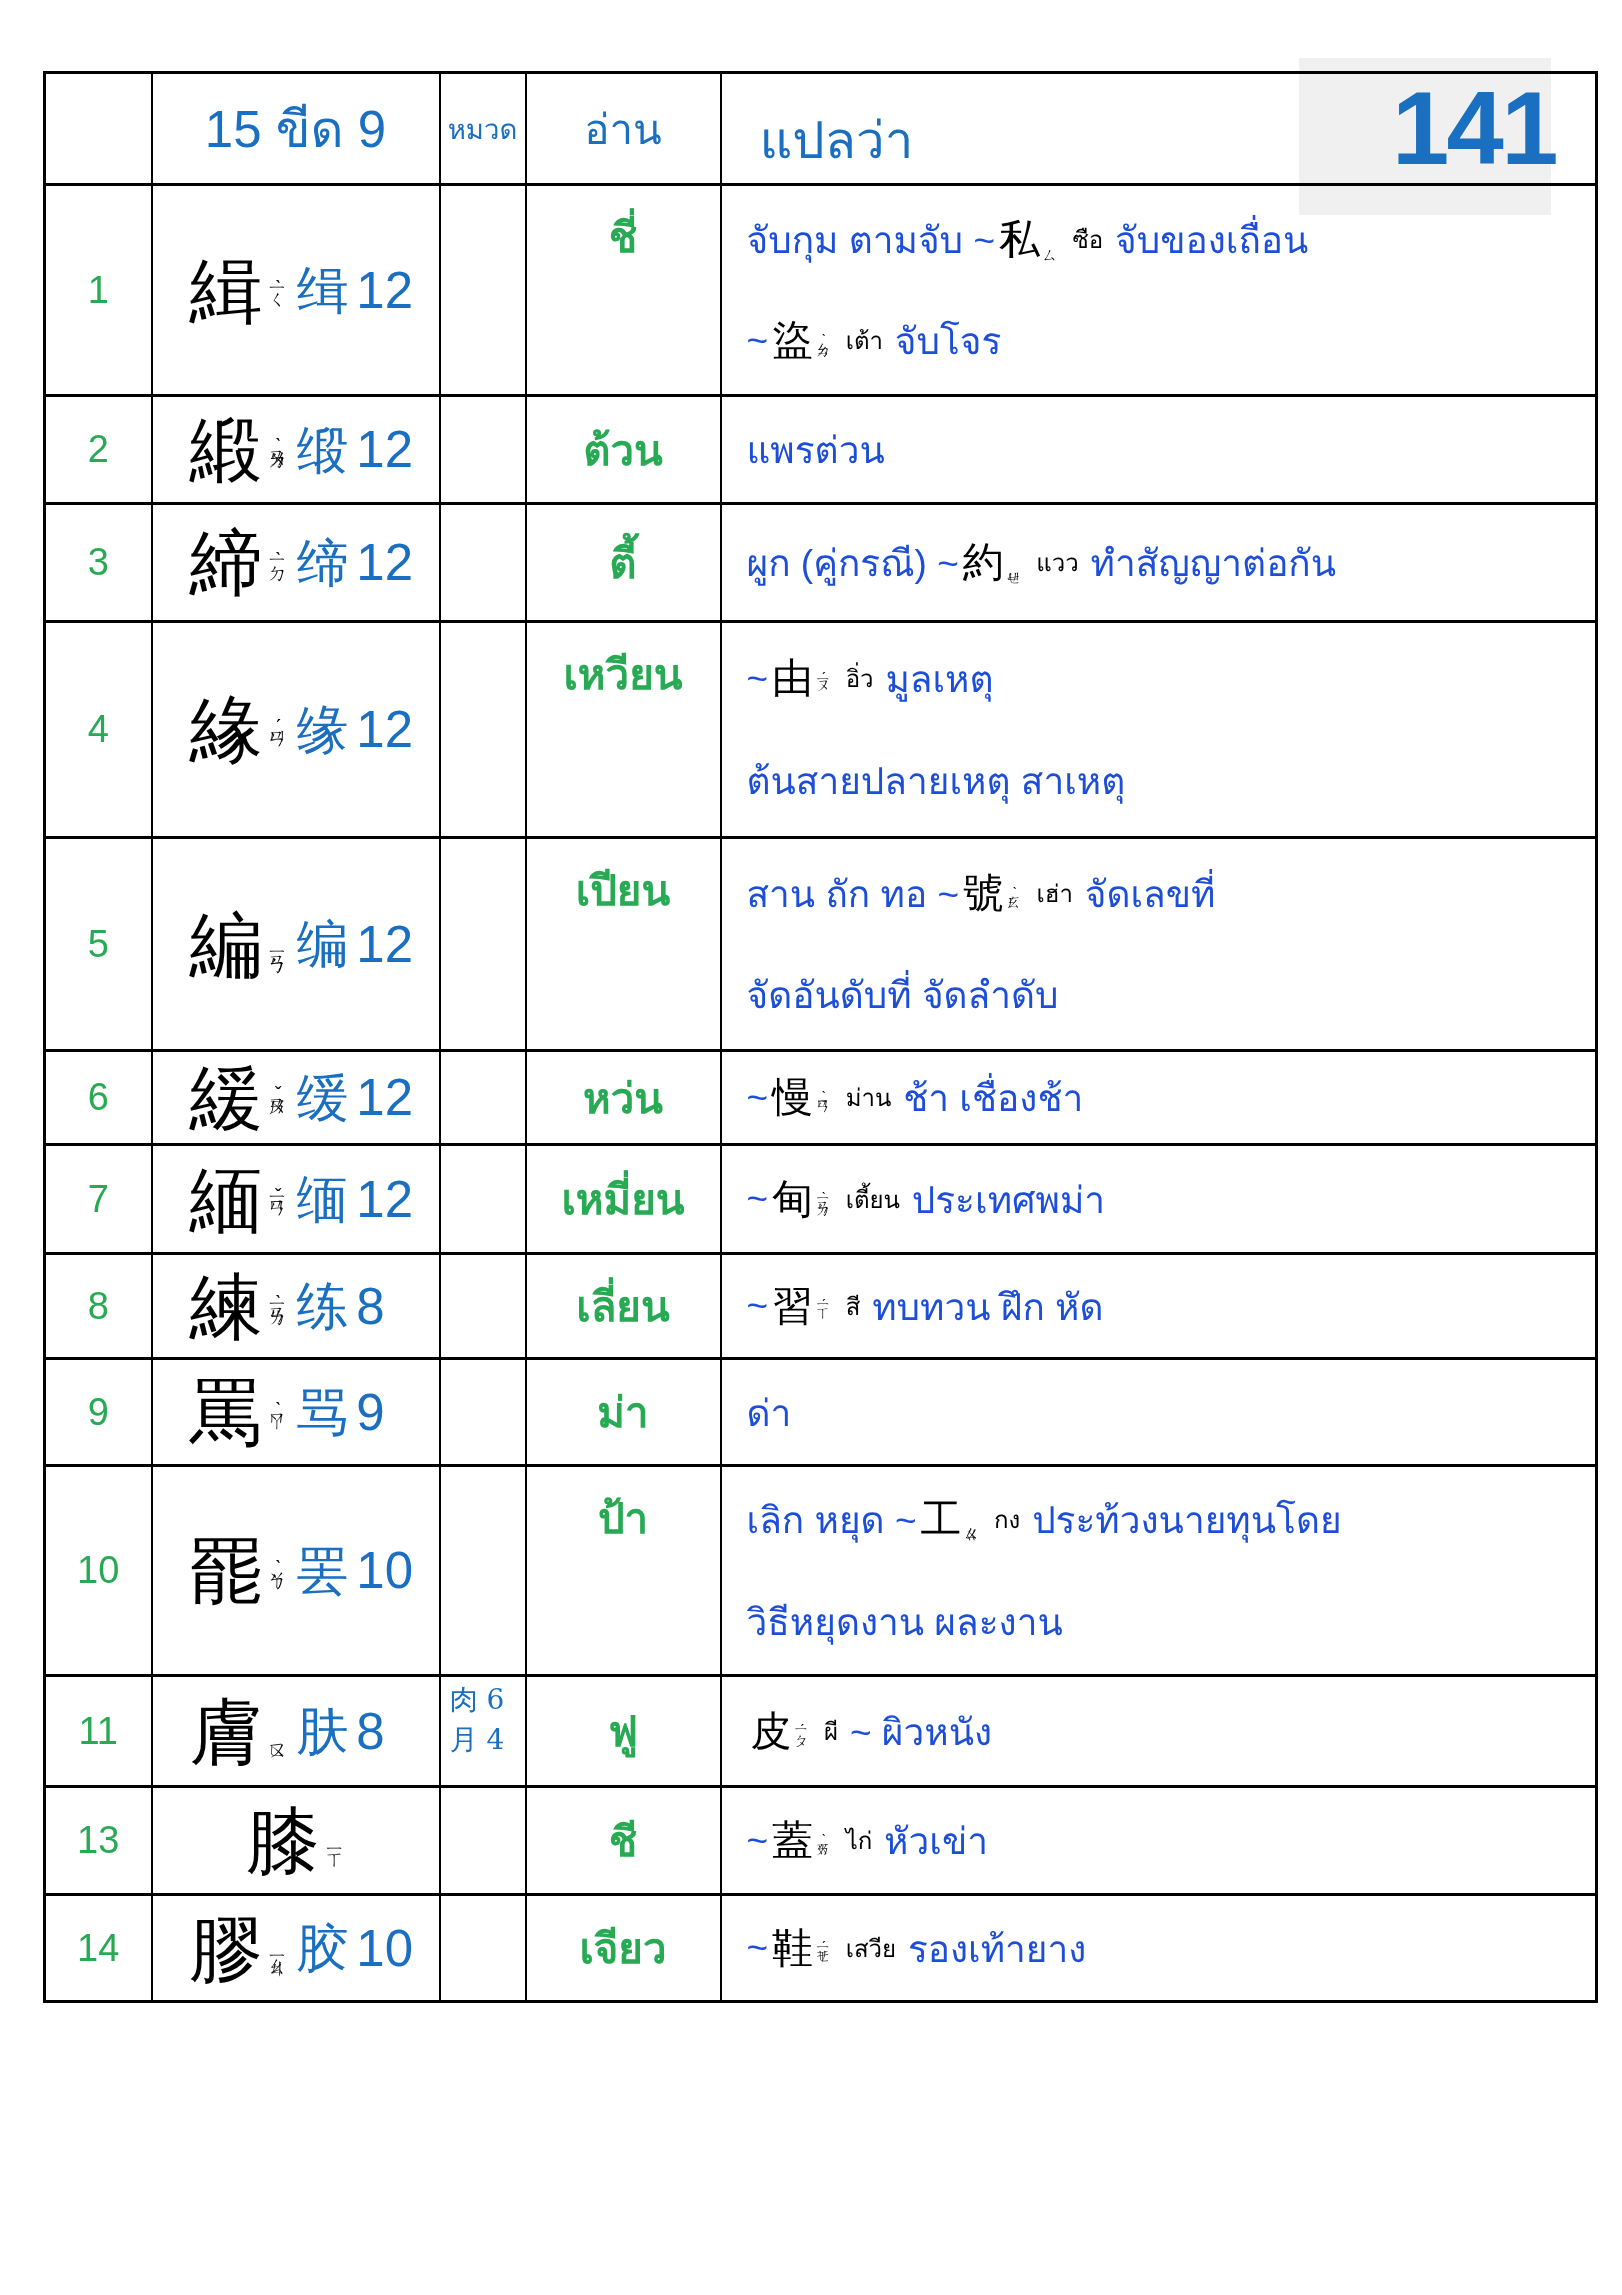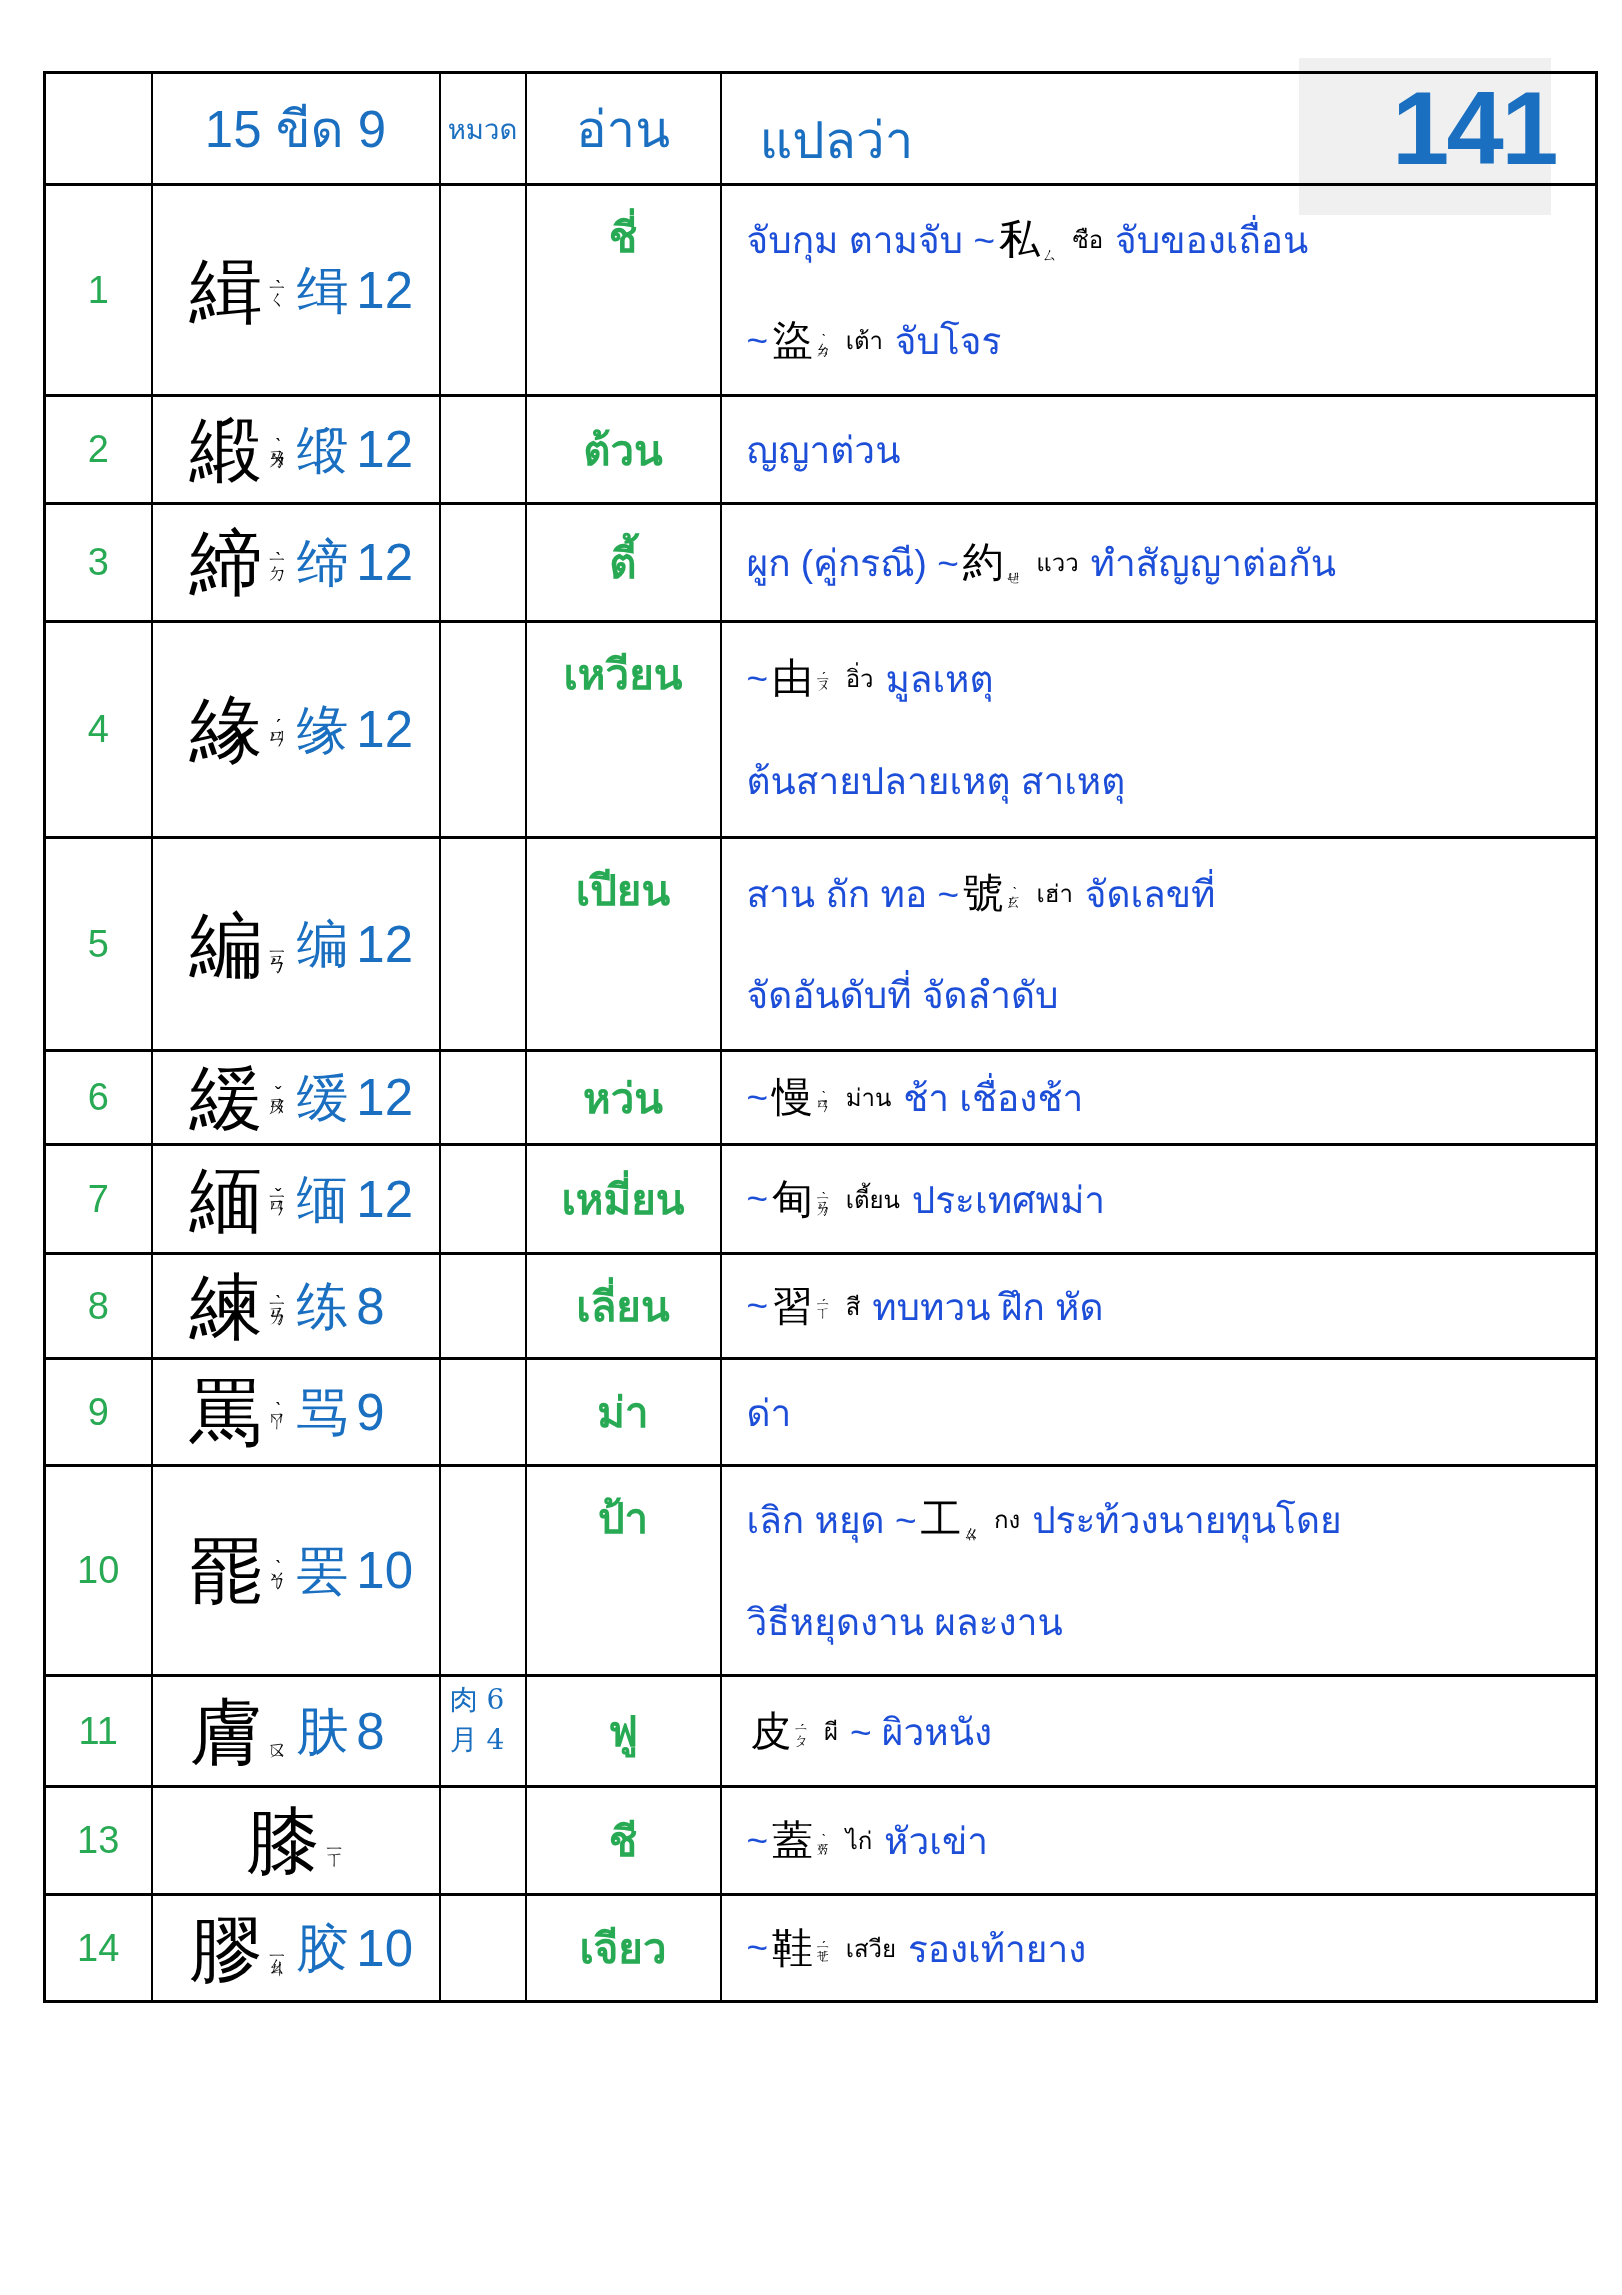--- a/index.html
+++ b/index.html
@@ -22,21 +22,21 @@
     border-left:2px solid #000;border-right:2px solid #000;
     border-top:3.3px solid #000;border-bottom:3.3px solid #000;
     vertical-align:middle;padding:0;overflow:hidden;background:transparent;
   }
   col.c1{width:107px}col.c2{width:288px}col.c3{width:86px}col.c4{width:195px}col.c5{width:876px}
 
   
   tr.head{height:112px;}
   .h-group{color:var(--blue);font-size:51px;text-align:center;}
   .h-rad{color:var(--blue);font-size:27.5px;text-align:center;}
-  .h-read{color:var(--blue);font-size:51px;text-align:center;}
+  .h-read{color:var(--blue);font-size:42px;text-align:center;}
   .h-mean-wrap{display:flex;justify-content:space-between;align-items:flex-end;padding:0 39px 0 38px;}
   .h-mean{color:var(--blue);font-size:51px;}
   .h-page{color:var(--blue);font-size:103px;font-weight:bold;letter-spacing:-2.6px;line-height:1;}
 
   
   td.c-num{text-align:center;color:var(--green);font-size:38px;}
   td.c-char > div{display:flex;align-items:center;padding-left:37px;}
   td.c-char > div.centered{justify-content:center;padding-left:0;}
   .trad{font-family:"DejaVu Serif",serif;font-size:73px;line-height:1;color:#000;}
   .vz{
@@ -133,21 +133,21 @@
             <span class="trad">緞</span>
             <span class="vz">ㄉㄨㄢˋ</span>
             <span class="simp">缎</span>
             <span class="strokes">12</span>
           </div>
         </td>
         <td class="c-rad"></td>
         <td class="c-read"><span>ต้วน</span></td>
         <td class="c-mean">
           <div class="line">
-            <span class="th">ญญาต่วน</span>
+            <span class="th">แพรต่วน</span>
           </div>
         </td>
       </tr>
       <tr style="height: 118px;">
         <td class="c-num"><span>3</span></td>
         <td class="c-char">
           <div>
             <span class="trad">締</span>
             <span class="vz">ㄉㄧˋ</span>
             <span class="simp">缔</span>

